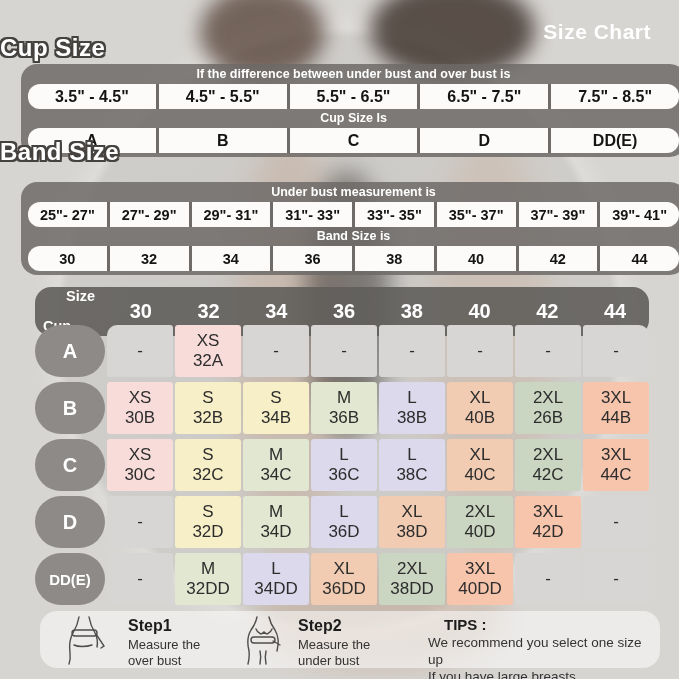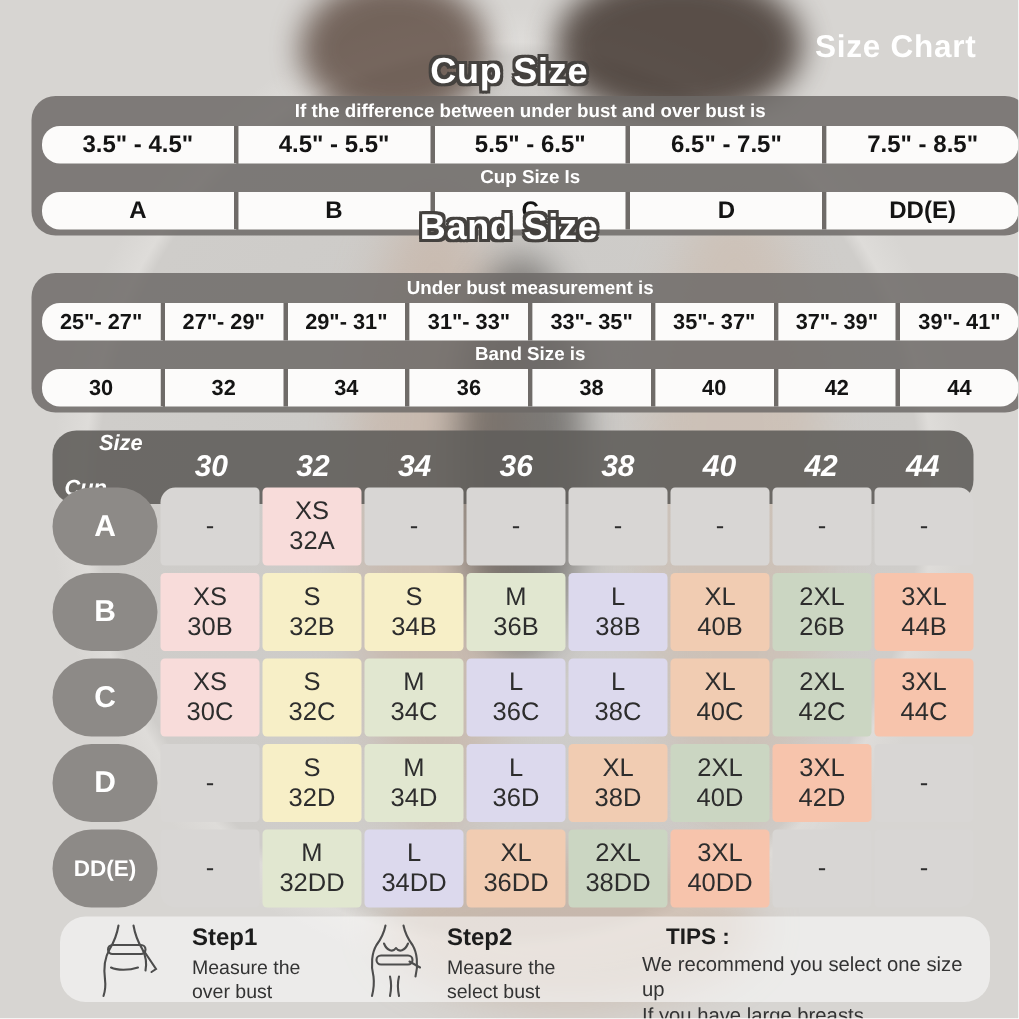--- a/index.html
+++ b/index.html
@@ -5,38 +5,38 @@
   html,body{margin:0;padding:0;}
   body{font-family:"Liberation Sans","DejaVu Sans",sans-serif;}
   .page{position:relative;width:679px;height:679px;overflow:hidden;
     background:
       radial-gradient(ellipse 305px 325px at 339px 330px, #cbc9c6 0%, #cfcdca 90%, #dedcd9 93%, #d7d5d2 100%);
   }
   .hint{position:absolute;border-radius:50%;}
   
   .brand{position:absolute;left:60px;top:14px;font-size:37px;color:#fff;font-weight:400;letter-spacing:6px;}
   .size-chart{position:absolute;right:28px;top:20px;font-size:21px;color:#fff;font-weight:600;letter-spacing:.5px;}
-  .sec-title{position:absolute;left:0;width:100%;text-align:center;color:#fff;font-weight:800;font-size:24px;letter-spacing:.5px;
+  .sec-title{position:absolute;left:0;width:100%;color:#fff;font-weight:800;font-size:24px;letter-spacing:.5px;
     text-shadow:-2px -2px 0 #45423f,2px -2px 0 #45423f,-2px 2px 0 #45423f,2px 2px 0 #45423f,0 -2px 0 #45423f,0 2px 0 #45423f,-2px 0 0 #45423f,2px 0 0 #45423f;}
   .cup-title{top:34px;}
   .band-title{top:138px;}
   
   .sheet{position:absolute;left:21px;width:665px;background:rgba(109,105,102,.84);border-radius:16px;padding:2px 0 3px;}
   .cup-sheet{top:64px;}
   .band-sheet{top:182px;}
   .bar-label{height:17px;line-height:17px;text-align:center;color:#fff;font-size:12.5px;font-weight:600;}
   .white-row{display:flex;margin:1px 7px;height:25px;}
   .wcell{flex:1;background:#fcfbfa;display:flex;align-items:center;justify-content:center;
     font-size:16px;font-weight:600;color:#141414;border-right:3px solid #6f6b68;}
   .white-row .wcell:first-child{border-top-left-radius:12px;border-bottom-left-radius:12px;}
   .white-row .wcell:last-child{border-right:none;border-top-right-radius:12px;border-bottom-right-radius:12px;}
   .band-sheet .wcell{font-size:14.5px;}
   
   .mx-header{position:absolute;left:35px;top:287px;width:614px;height:49px;border-radius:16px;
-    background:rgba(97,94,91,.9);display:flex;align-items:center;font-style:italic;}
+    background:rgba(97,94,91,.9);display:flex;align-items:center;}
   .corner{position:relative;width:72px;height:100%;}
   .corner .c-top{position:absolute;left:31px;top:1px;color:#fff;font-size:14.5px;font-weight:600;}
   .corner .c-bot{position:absolute;left:8px;bottom:2px;color:#fff;font-size:14.5px;font-weight:600;}
   .hcell{flex:1;text-align:center;color:#fff;font-weight:700;font-size:20px;}
   .mrow{position:absolute;left:35px;width:614px;height:52px;display:flex;}
   .row-a{top:325px;}.row-b{top:382px;}.row-c{top:439px;}.row-d{top:496px;}.row-dd{top:553px;}
   .rlabel{width:70px;margin-right:2px;background:#8d8a87;border-radius:26px;color:#fff;
     display:flex;align-items:center;justify-content:center;font-weight:800;font-size:20px;flex:none;}
   .row-dd .rlabel{font-size:15px;}
   .mcells{flex:1;display:flex;gap:2px;}
@@ -335,21 +335,21 @@
         <path d="M27 2 C28 7 30 11 33 15 C36 20 37 28 35 36"></path>
         <path d="M14 14 C16 19 20 20 22 17 M22 17 C24 20 28 19 30 14"></path>
         <rect x="9" y="22" width="24" height="6" rx="3"></rect>
         <path d="M31 26 L38 30"></path>
         <path d="M18 49 C19 44 19 40 18 36 M24 49 C23 44 23 40 24 36"></path>
       </svg>
     </div>
     <div class="f-block s2">
       <div class="f-title">Step2</div>
       <div class="f-line">Measure the</div>
-      <div class="f-line">select bust</div>
+      <div class="f-line">under bust</div>
     </div>
     <div class="f-block tips">
       <div class="f-title">TIPS :</div>
       <div class="f-line">We recommend you select one size up</div>
       <div class="f-line">If you have large breasts.</div>
     </div>
   </div>
 
 </div>
 

